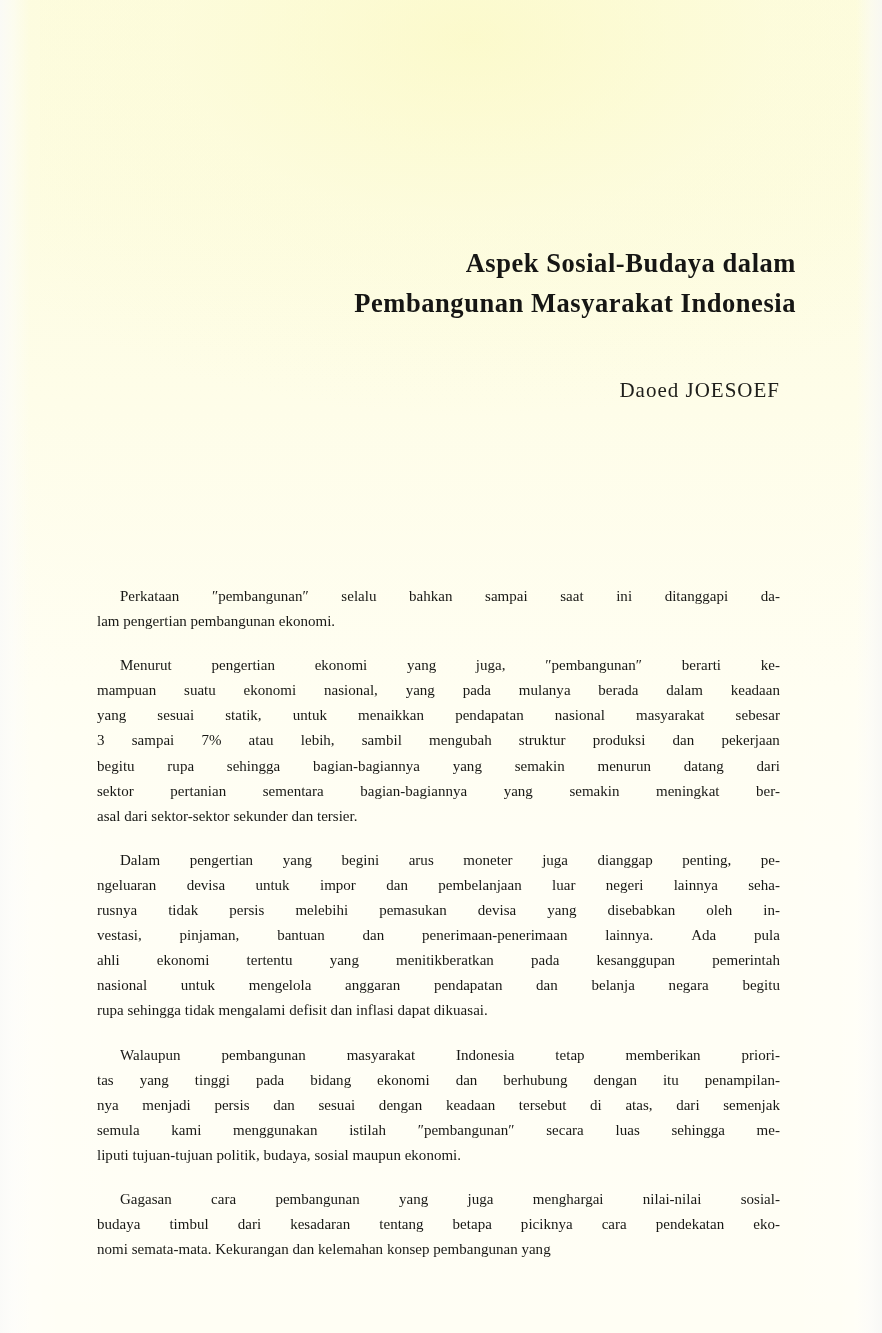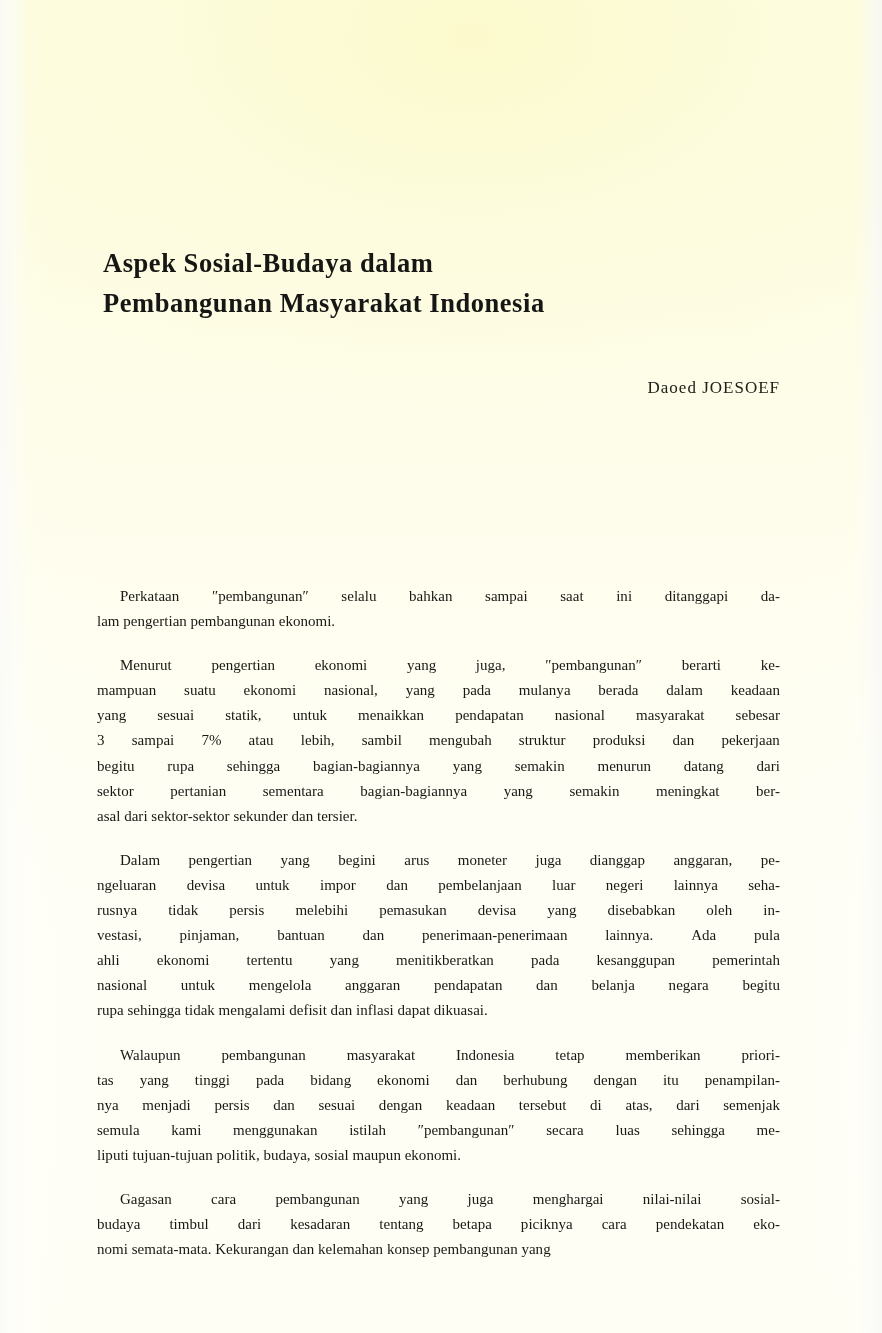--- a/index.html
+++ b/index.html
@@ -67,42 +67,43 @@
     background: linear-gradient(to left,
                 rgba(255,255,255,0.0) 0%,
                 rgba(252,252,250,0.6) 60%,
                 rgba(250,250,248,0.9) 100%);
     pointer-events: none;
   }
 
   
   #title-block {
     position: absolute;
-    left: 103px;
+    left: 113px;
     top: 243px;
     width: 683px;
+    text-align: right;
   }
   .title-line {
     font-family: "Liberation Serif", "DejaVu Serif", serif;
     font-weight: bold;
     font-size: 26.5px;
     line-height: 40px;
     letter-spacing: 0.55px;
     color: #1a1a18;
     white-space: nowrap;
   }
 
   #author-line {
     position: absolute;
     left: 97px;
     top: 378px;
     width: 683px;
     text-align: right;
     font-family: "Liberation Serif", "DejaVu Serif", serif;
-    font-size: 17px;
+    font-size: 21px;
     letter-spacing: 1.0px;
     color: #23231f;
   }
 
   
   #body-text {
     position: absolute;
     left: 97px;
     top: 584px;
     width: 683px;
@@ -236,21 +237,21 @@
       <p class="para">
         <span class="ln j">
           <span><span class="indent"></span>Dalam</span>
           <span>pengertian</span>
           <span>yang</span>
           <span>begini</span>
           <span>arus</span>
           <span>moneter</span>
           <span>juga</span>
           <span>dianggap</span>
-          <span>anggaran,</span>
+          <span>penting,</span>
           <span>pe-</span>
         </span>
         <span class="ln j">
           <span>ngeluaran</span>
           <span>devisa</span>
           <span>untuk</span>
           <span>impor</span>
           <span>dan</span>
           <span>pembelanjaan</span>
           <span>luar</span>

